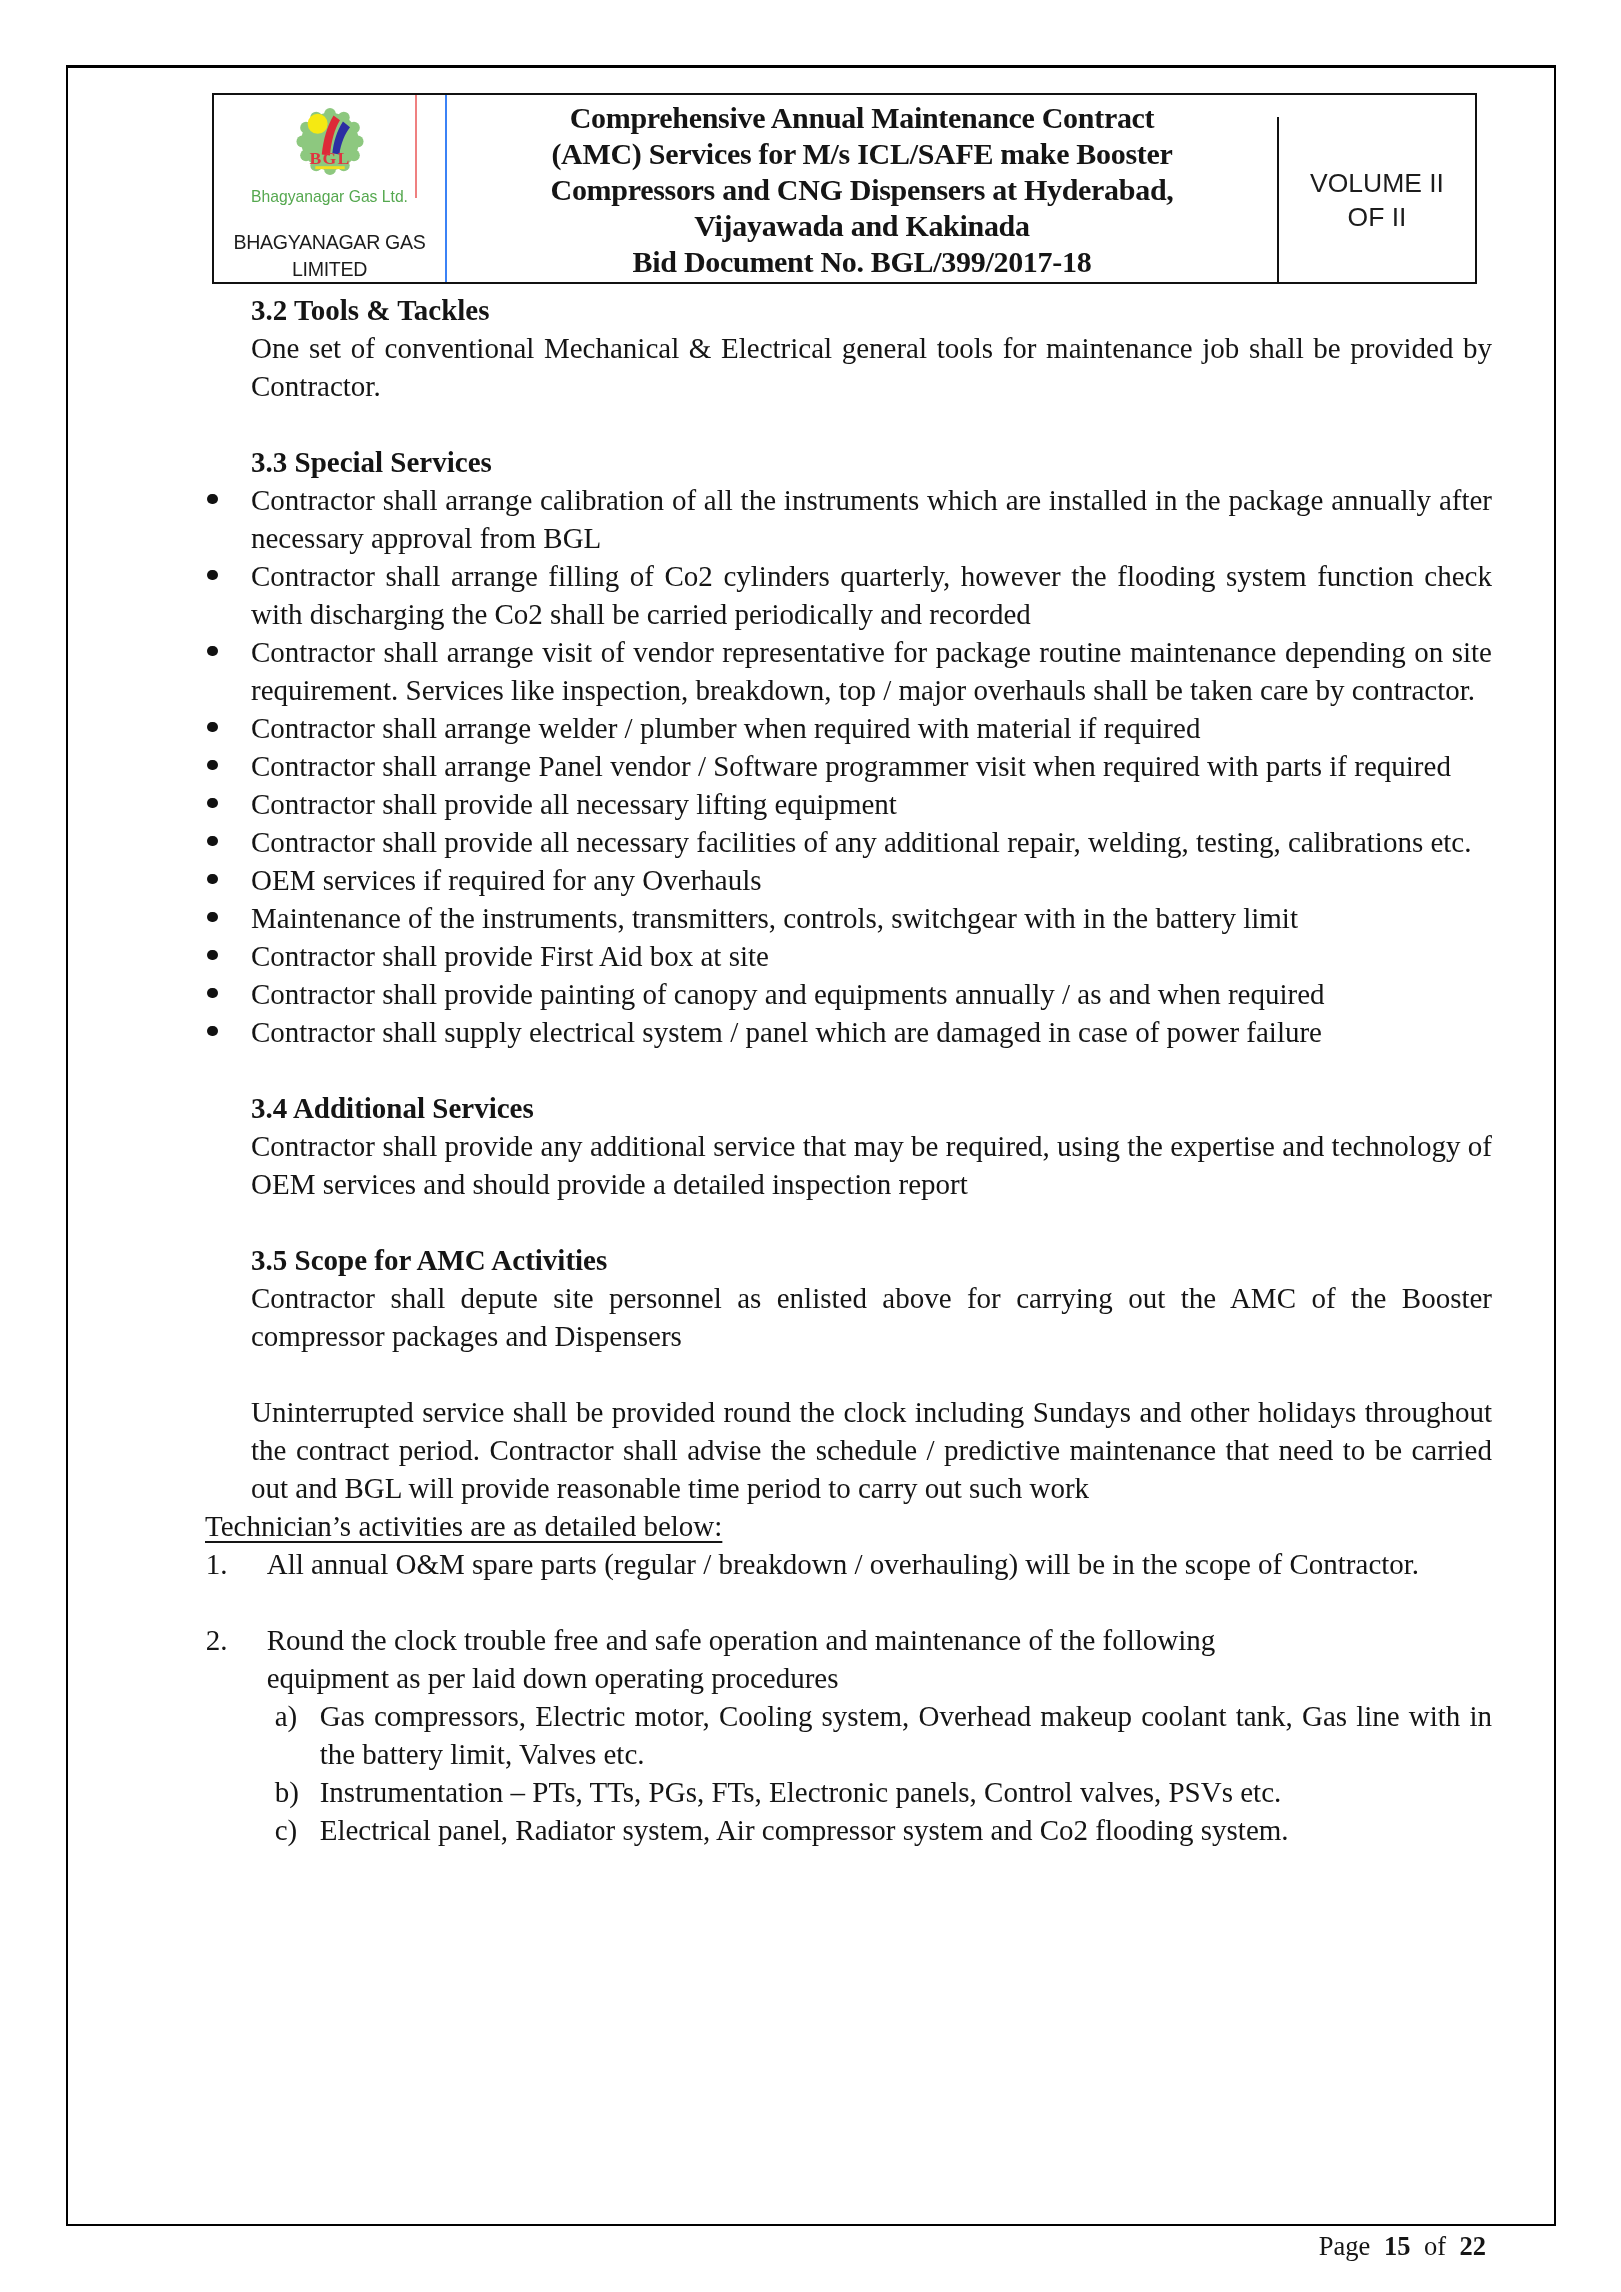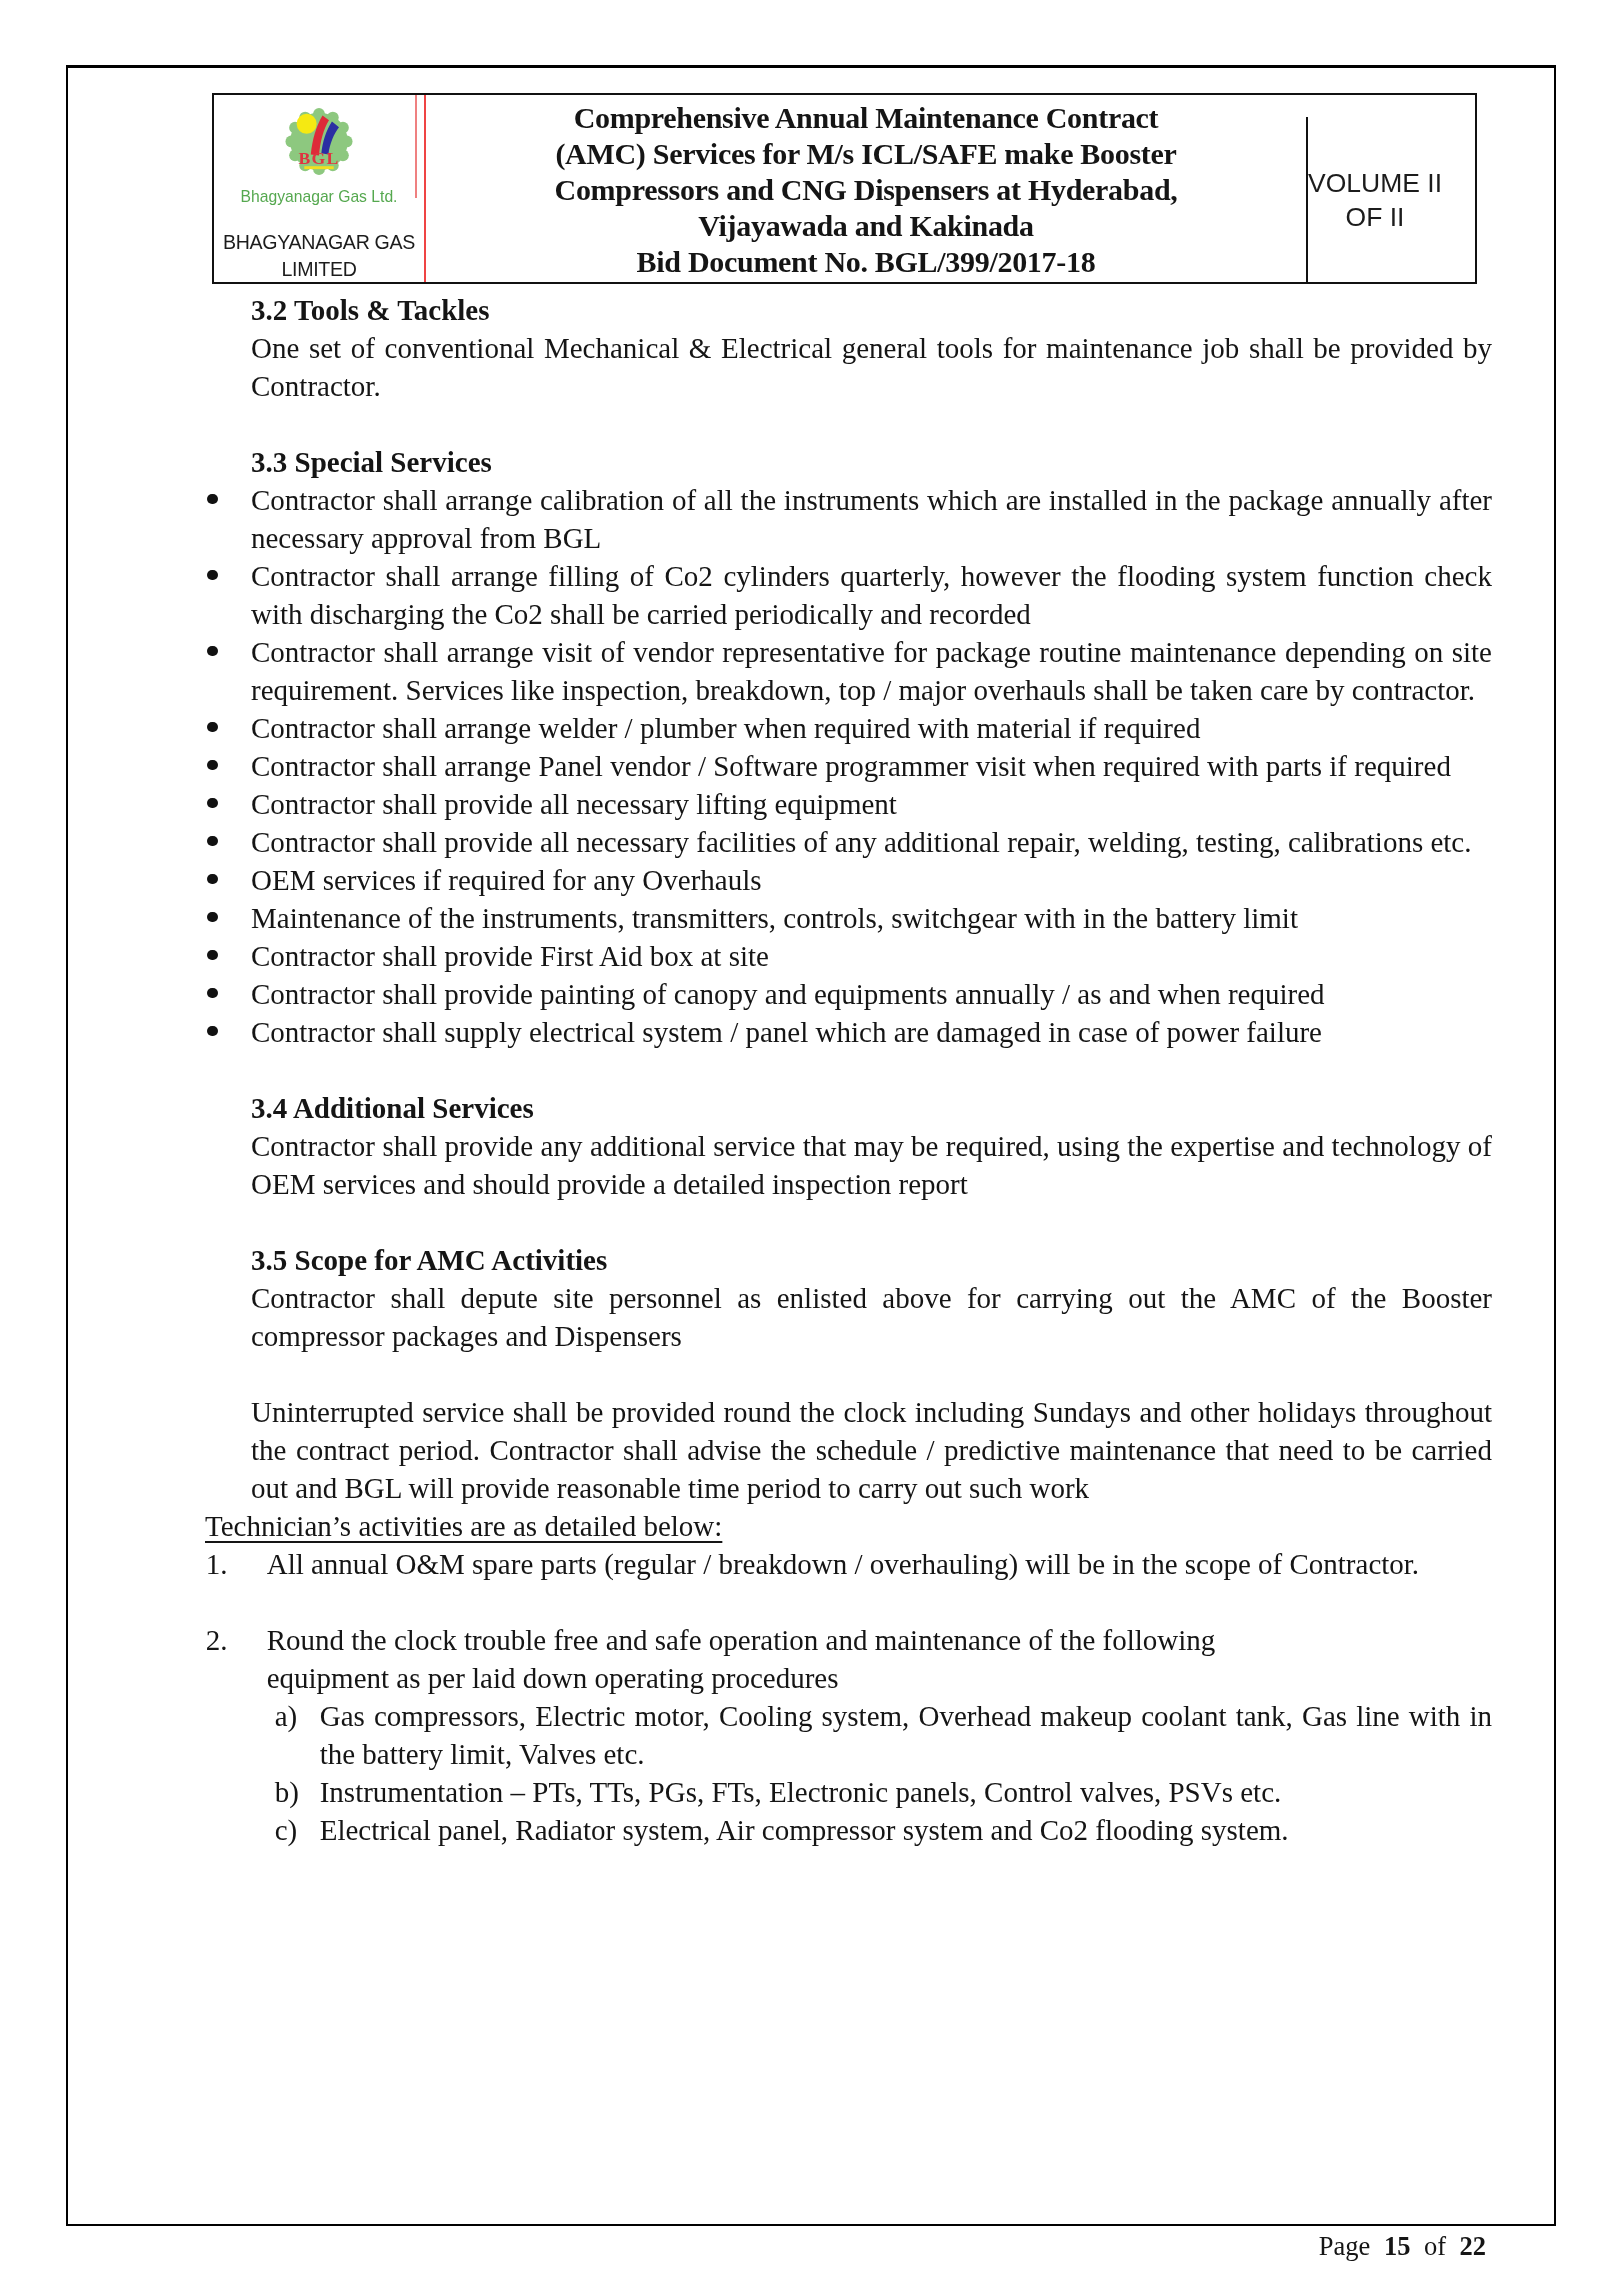--- a/index.html
+++ b/index.html
@@ -24,22 +24,22 @@
   
   .header-table {
     position: absolute;
     left: 212px; top: 93px;
     width: 1265px; height: 191px;
     border: 2px solid #111;
     display: flex;
     background: #fff;
   }
   .logo-cell {
-    width: 212px;
-    border-right: 2px solid #ef4444;
+    width: 233px;
+    border-right: 2px solid #3b82f6;
     position: relative;
     display: flex; flex-direction: column; align-items: center;
     padding-top: 9.8px;
   }
   .red-divider {
     position: absolute;
     left: 201px; top: 0;
     width: 2px; height: 103px;
   }
   .logo-tagline {
@@ -63,23 +63,23 @@
     border-radius: 31px;
   }
   .doc-title {
     font-weight: bold;
     font-size: 30px;
     line-height: 36px;
     letter-spacing: -0.3px;
     white-space: pre-line;
   }
   .volume-cell {
-    width: 169px;
+    width: 198px;
     border-left: 2px solid #111;
-    display: flex; align-items: center;  margin-top: 22px;
+    display: flex; align-items: center; justify-content: center; margin-top: 22px;
   }
   .volume-label {
     font-family: "Liberation Sans", sans-serif;
     font-size: 26.5px; line-height: 34px;
     color: #1c1c1c;
     text-align: center;
     white-space: pre-line;
   }
 
   

